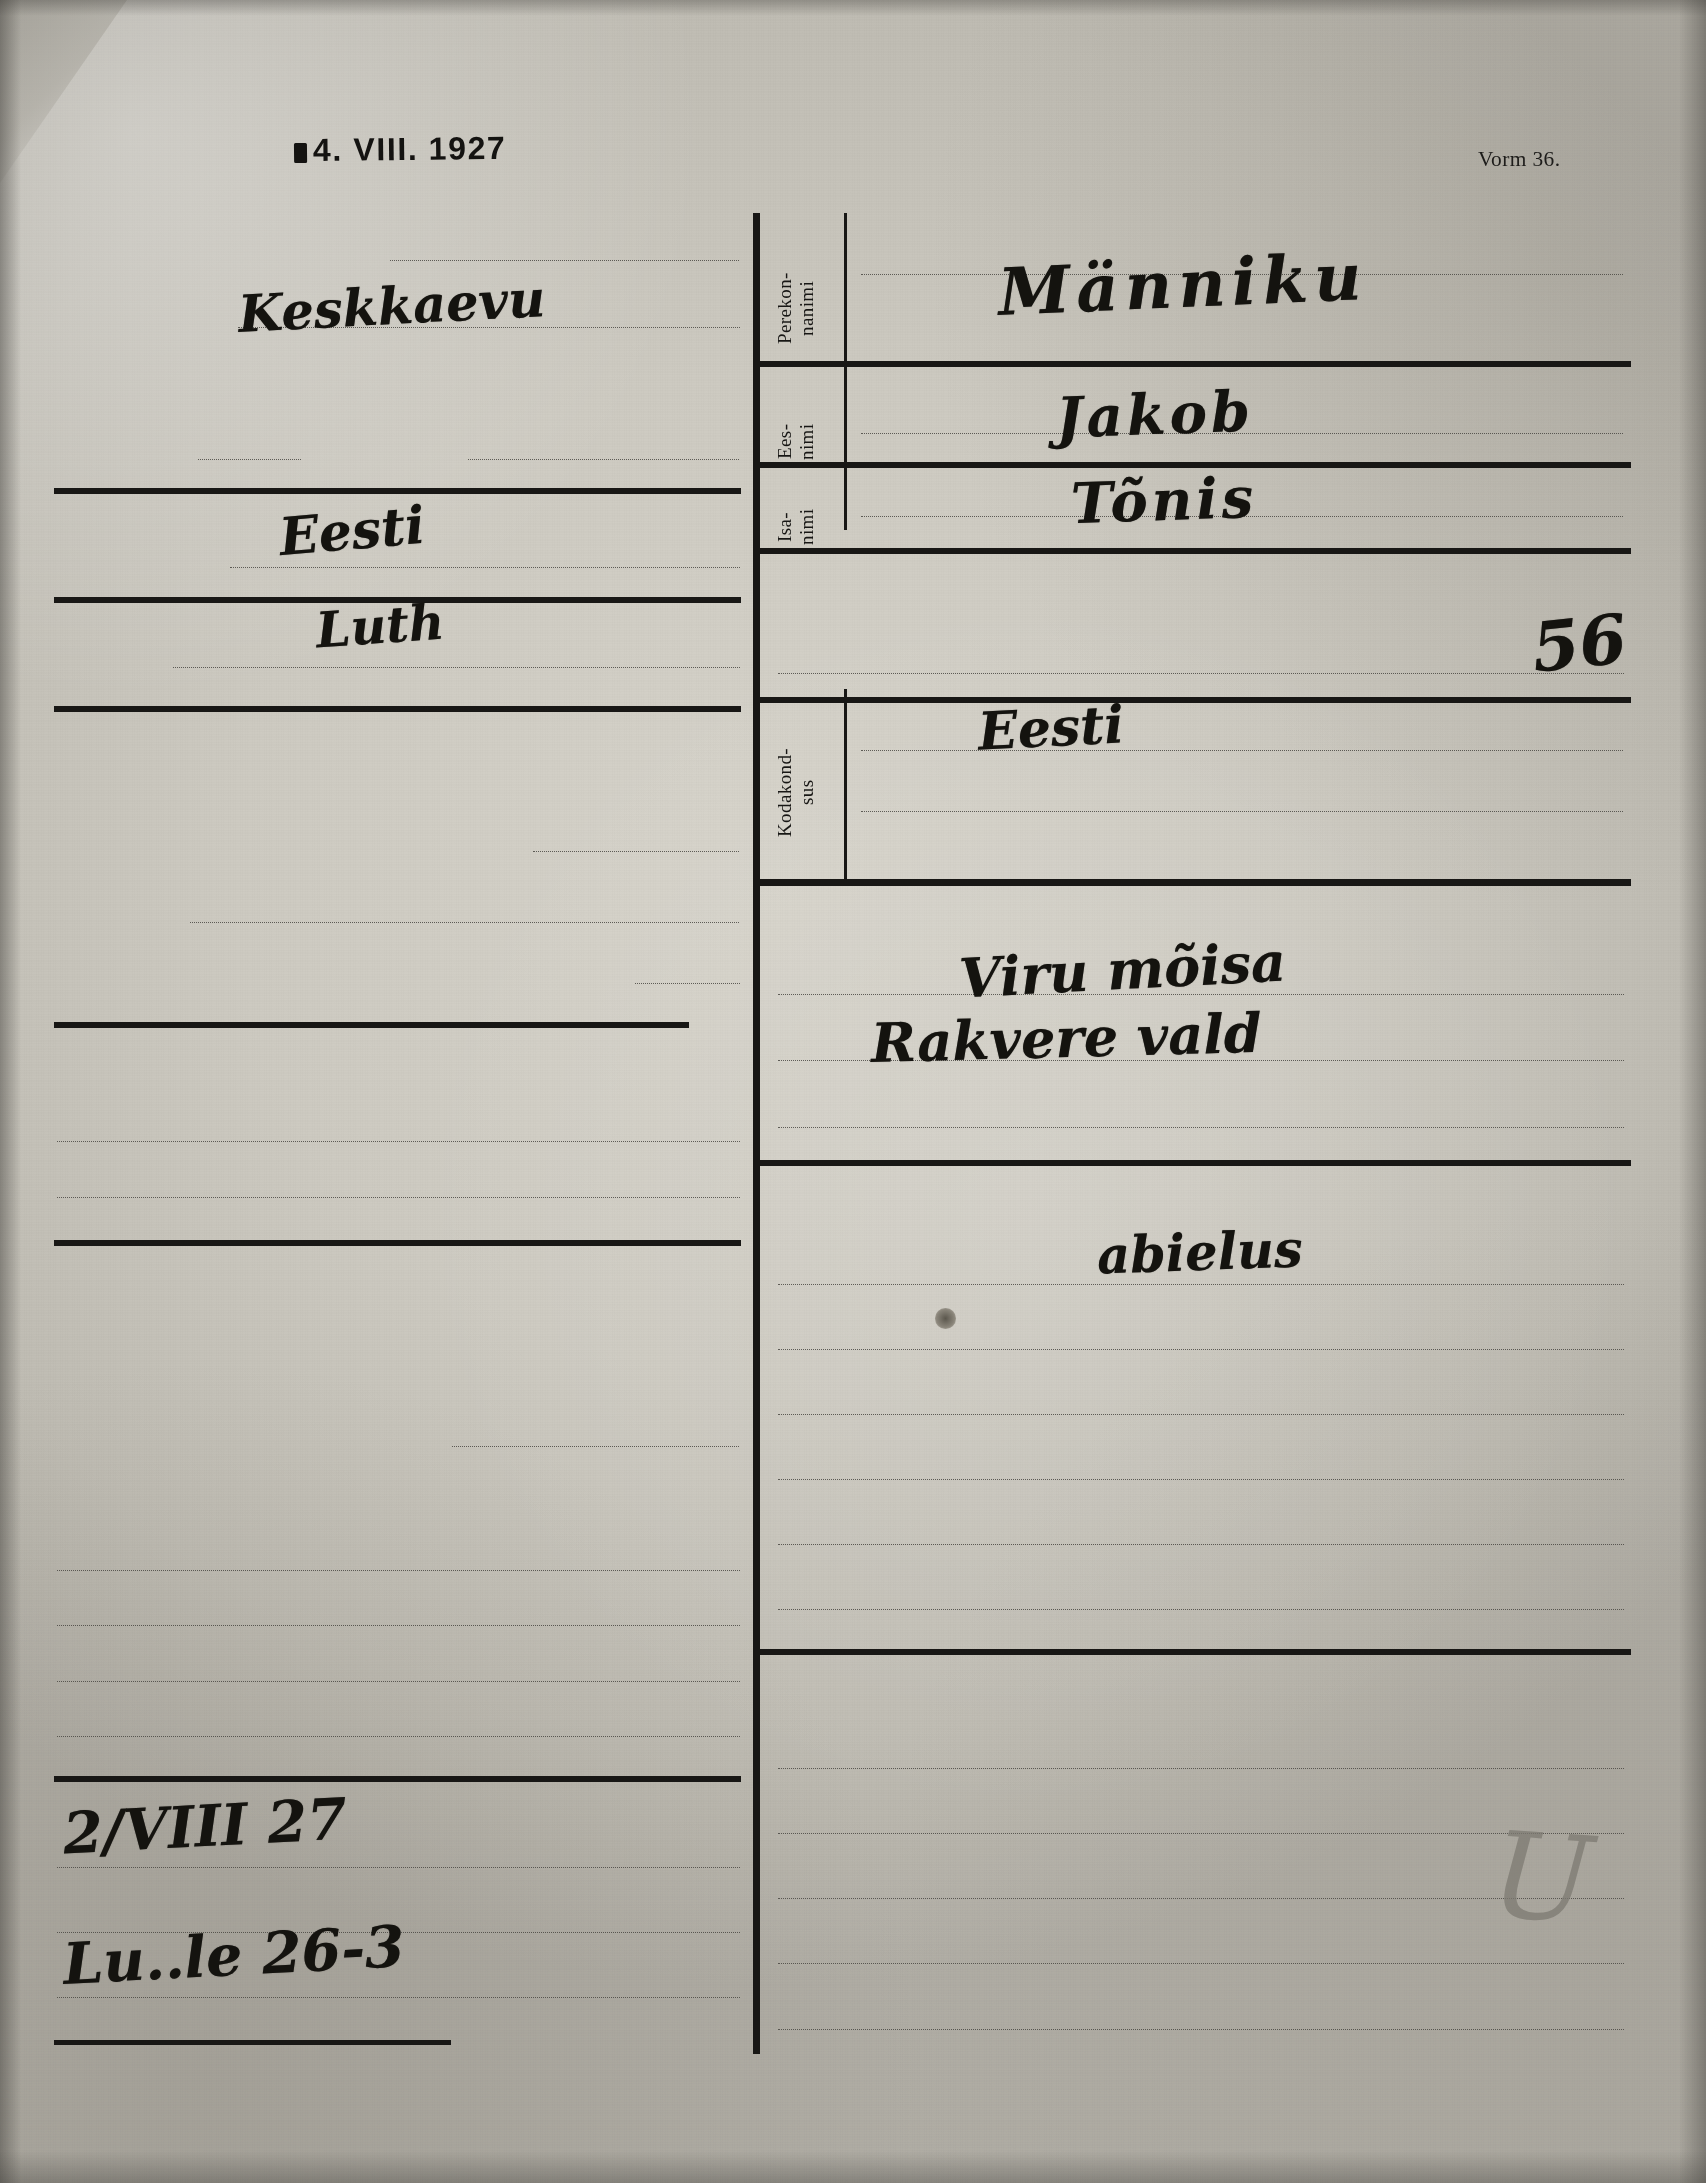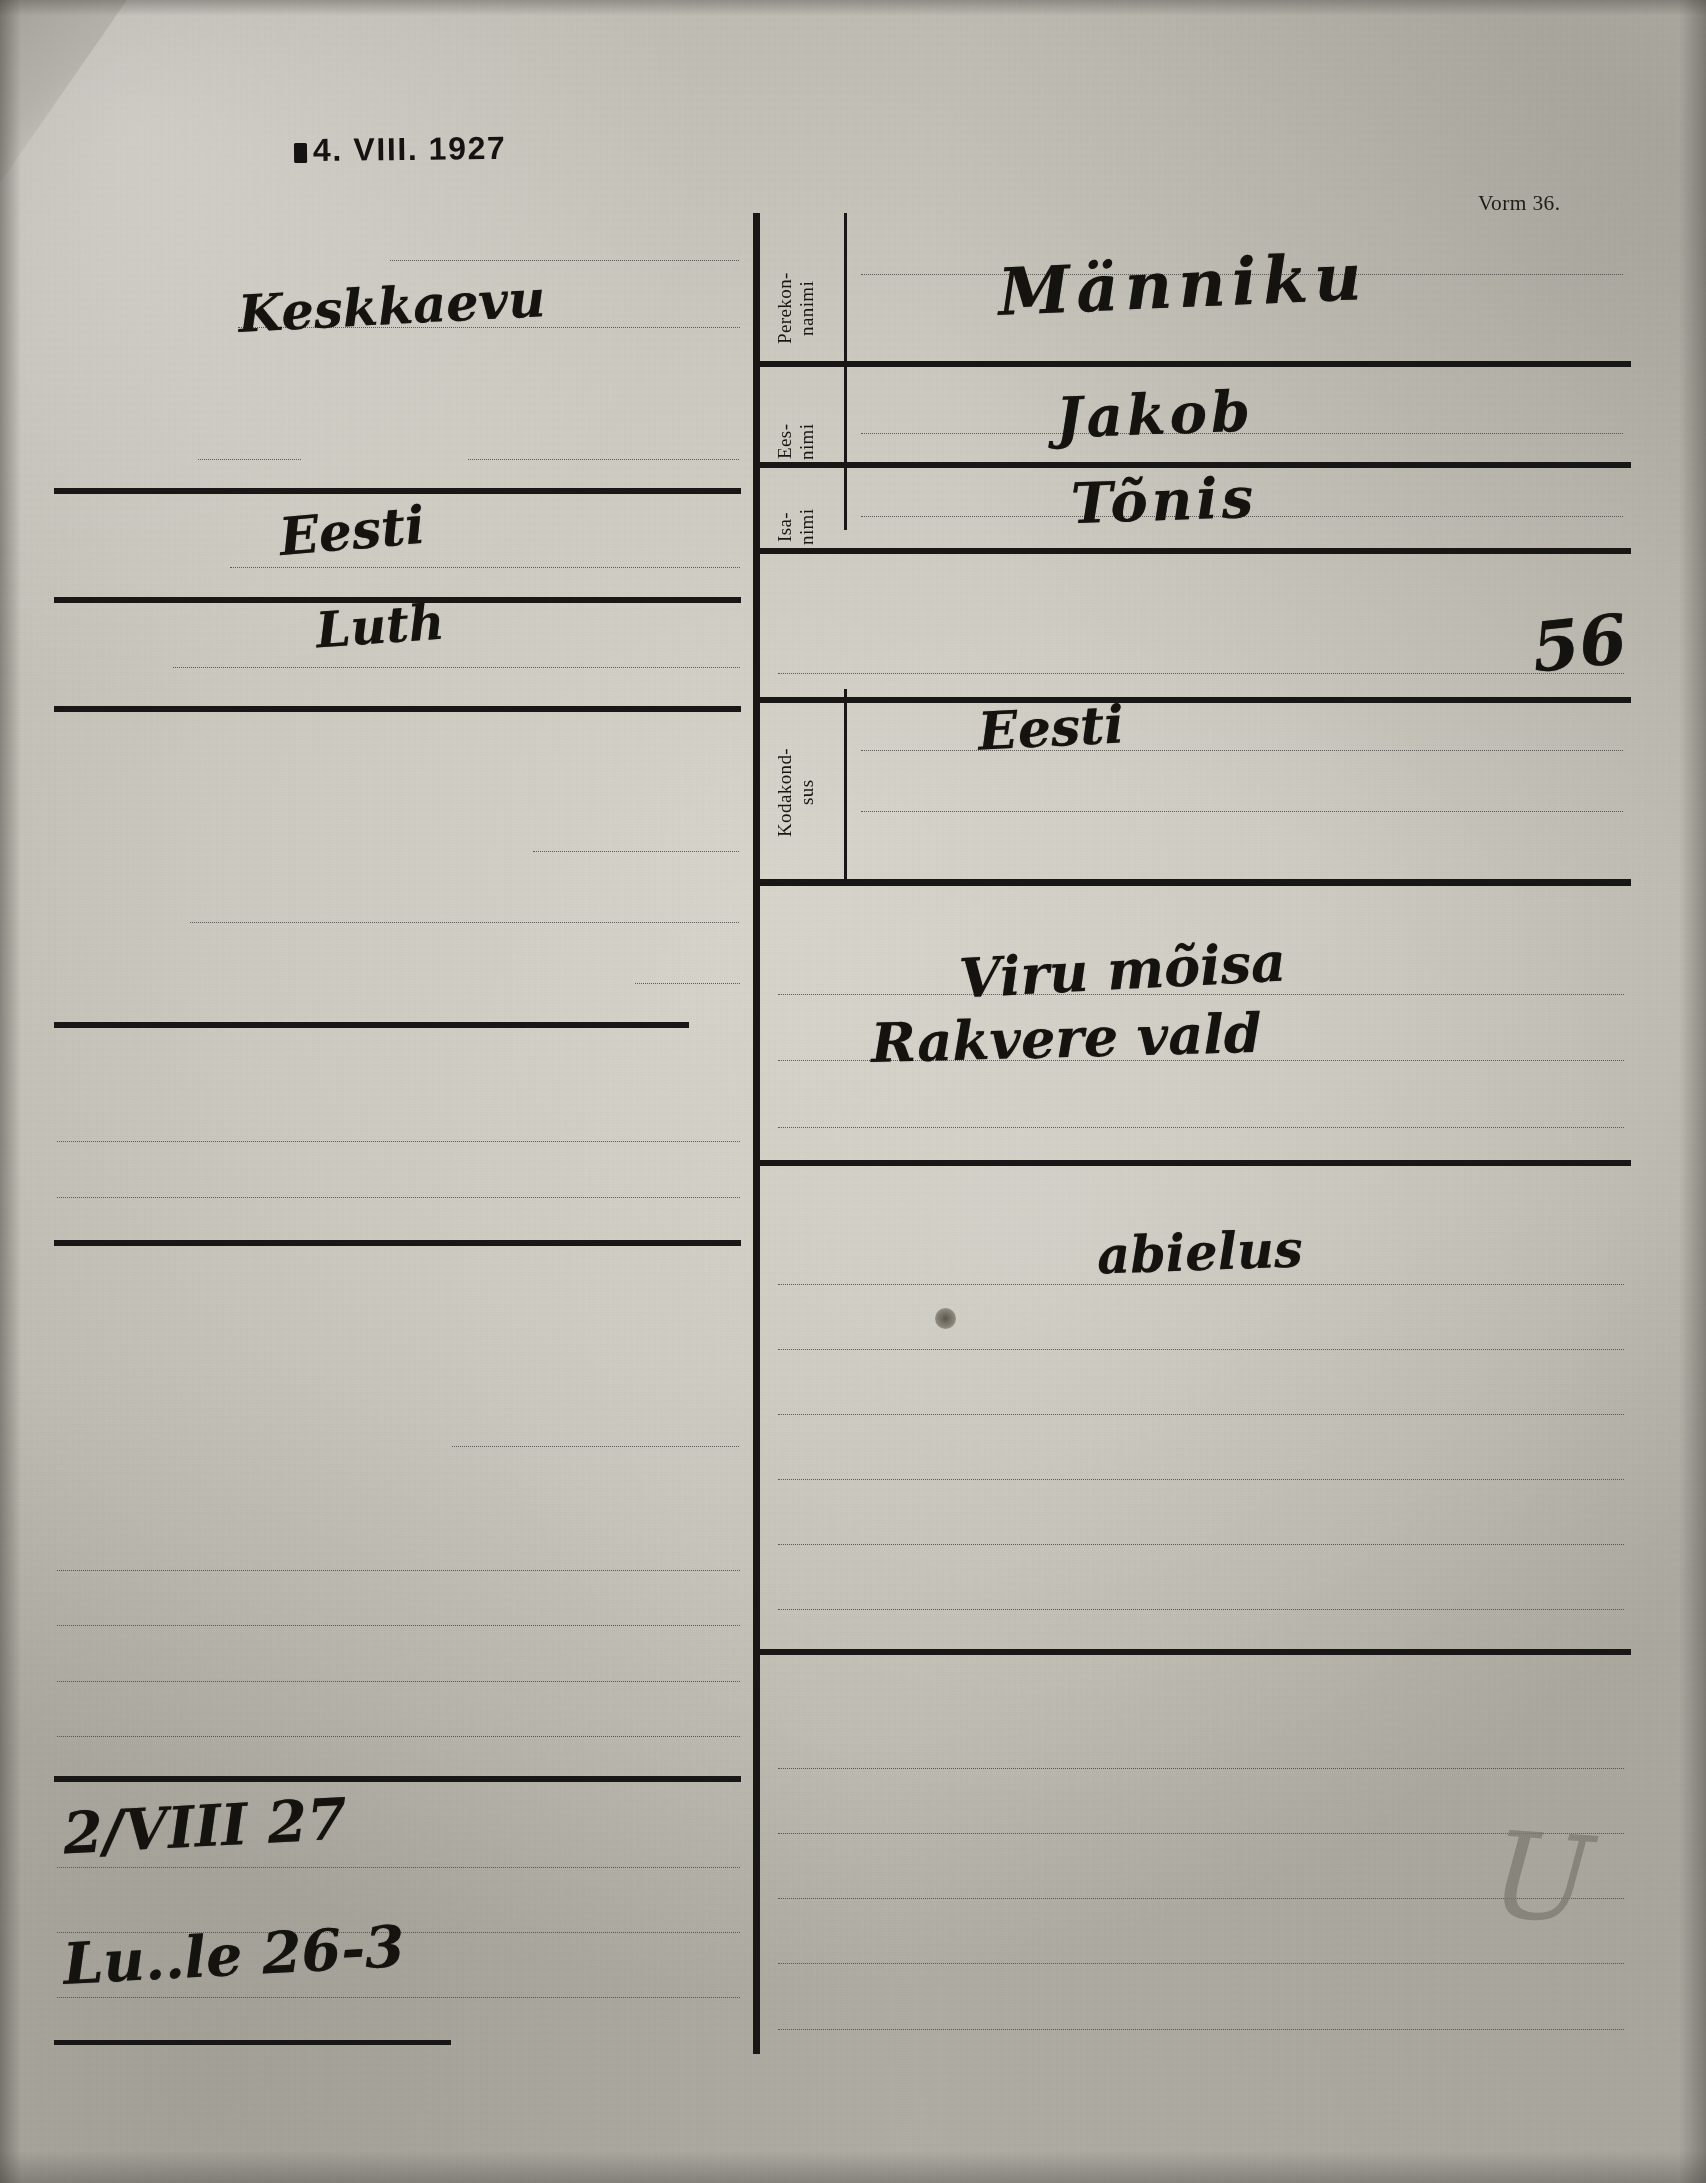--- a/index.html
+++ b/index.html
@@ -91,21 +91,21 @@
   <div class="stainsoft"></div>
   <div class="corner-fold"></div>
   <div class="edge-dark-left"></div>
   <div class="edge-dark-top"></div>
   <div class="edge-dark-right"></div>
   <div class="edge-dark-bottom"></div>
 
   <div class="stamp" style="left:294px;top:131px;">
     <span class="blob"></span><span>4. VIII. 1927</span>
   </div>
-  <div class="vorm" style="left:1478px;top:147px;margin-top:44px;">Vorm 36.</div>
+  <div class="vorm" style="left:1478px;top:147px;">Vorm 36.</div>
 
   <div class="vrule" style="left:753px;top:213px;width:7.1px;height:1841px;"></div>
   <div class="vrule" style="left:844px;top:213px;width:3.2px;height:317px;"></div>
   <div class="vrule" style="left:844px;top:689px;width:3.2px;height:190px;"></div>
 
   <div class="lbl" style="left:57px;top:234px;">Elukoht: linnajagu:</div>
   <div class="dot-rule" style="left:390px;top:260px;width:349px;"></div>
 
   <div class="lbl" style="left:57px;top:300px;">Tänav:</div>
   <div class="dot-rule" style="left:238px;top:327px;width:502px;"></div>

